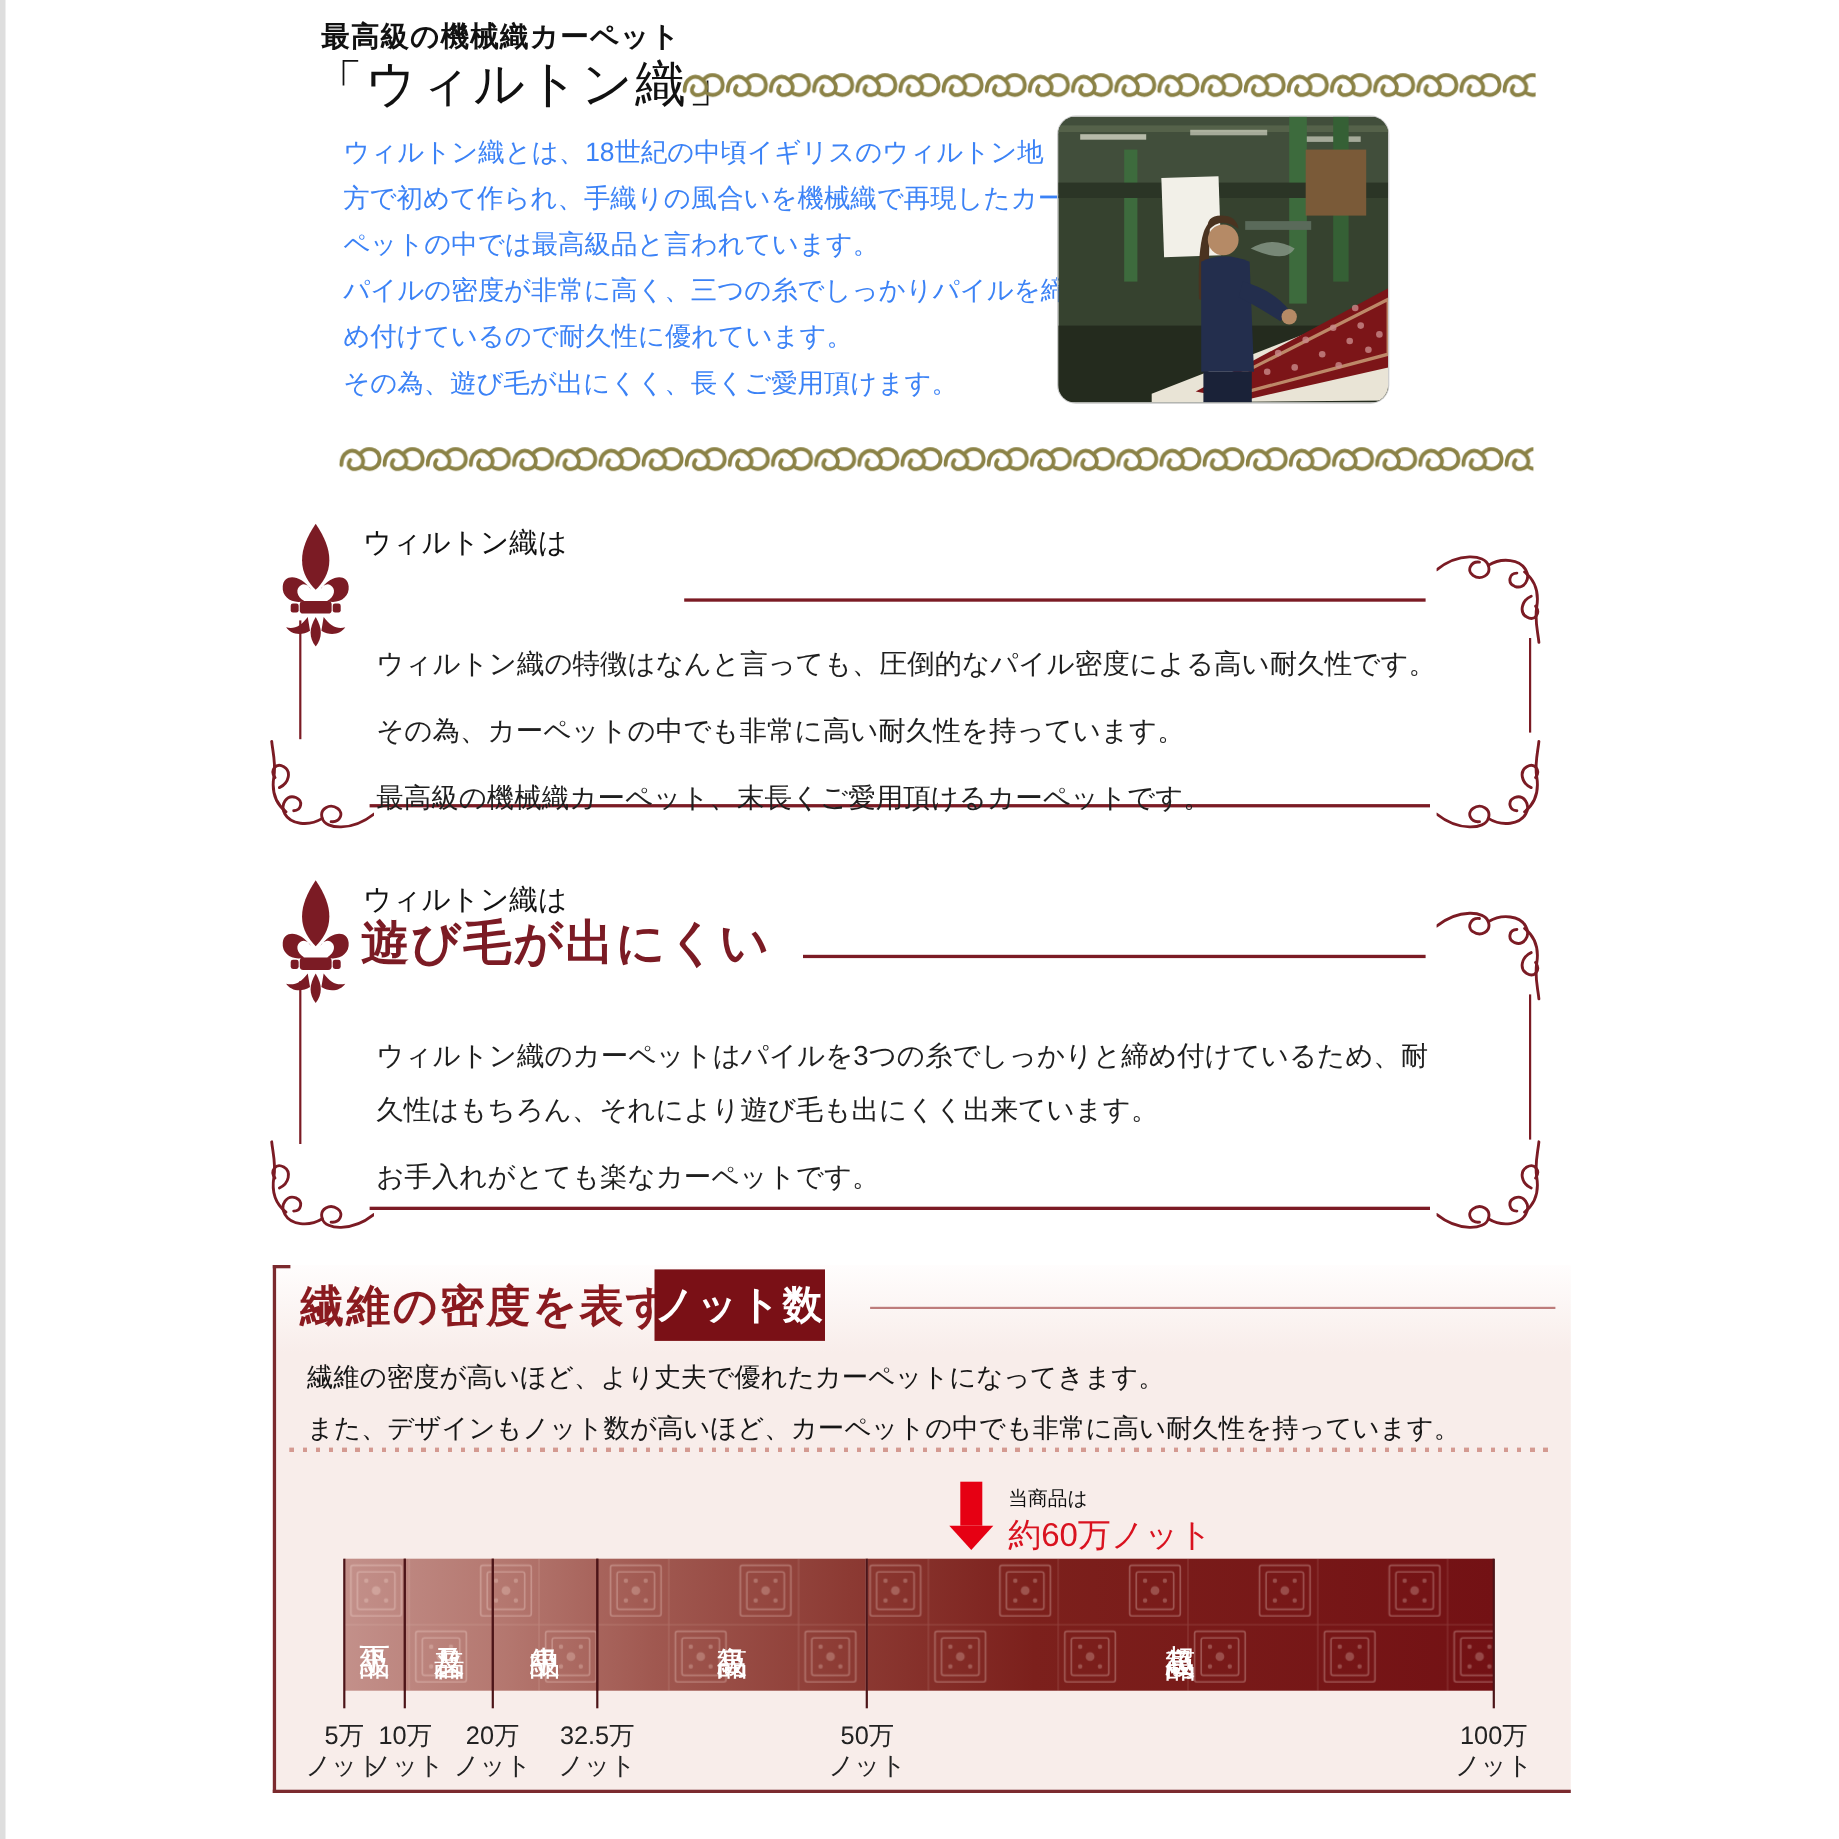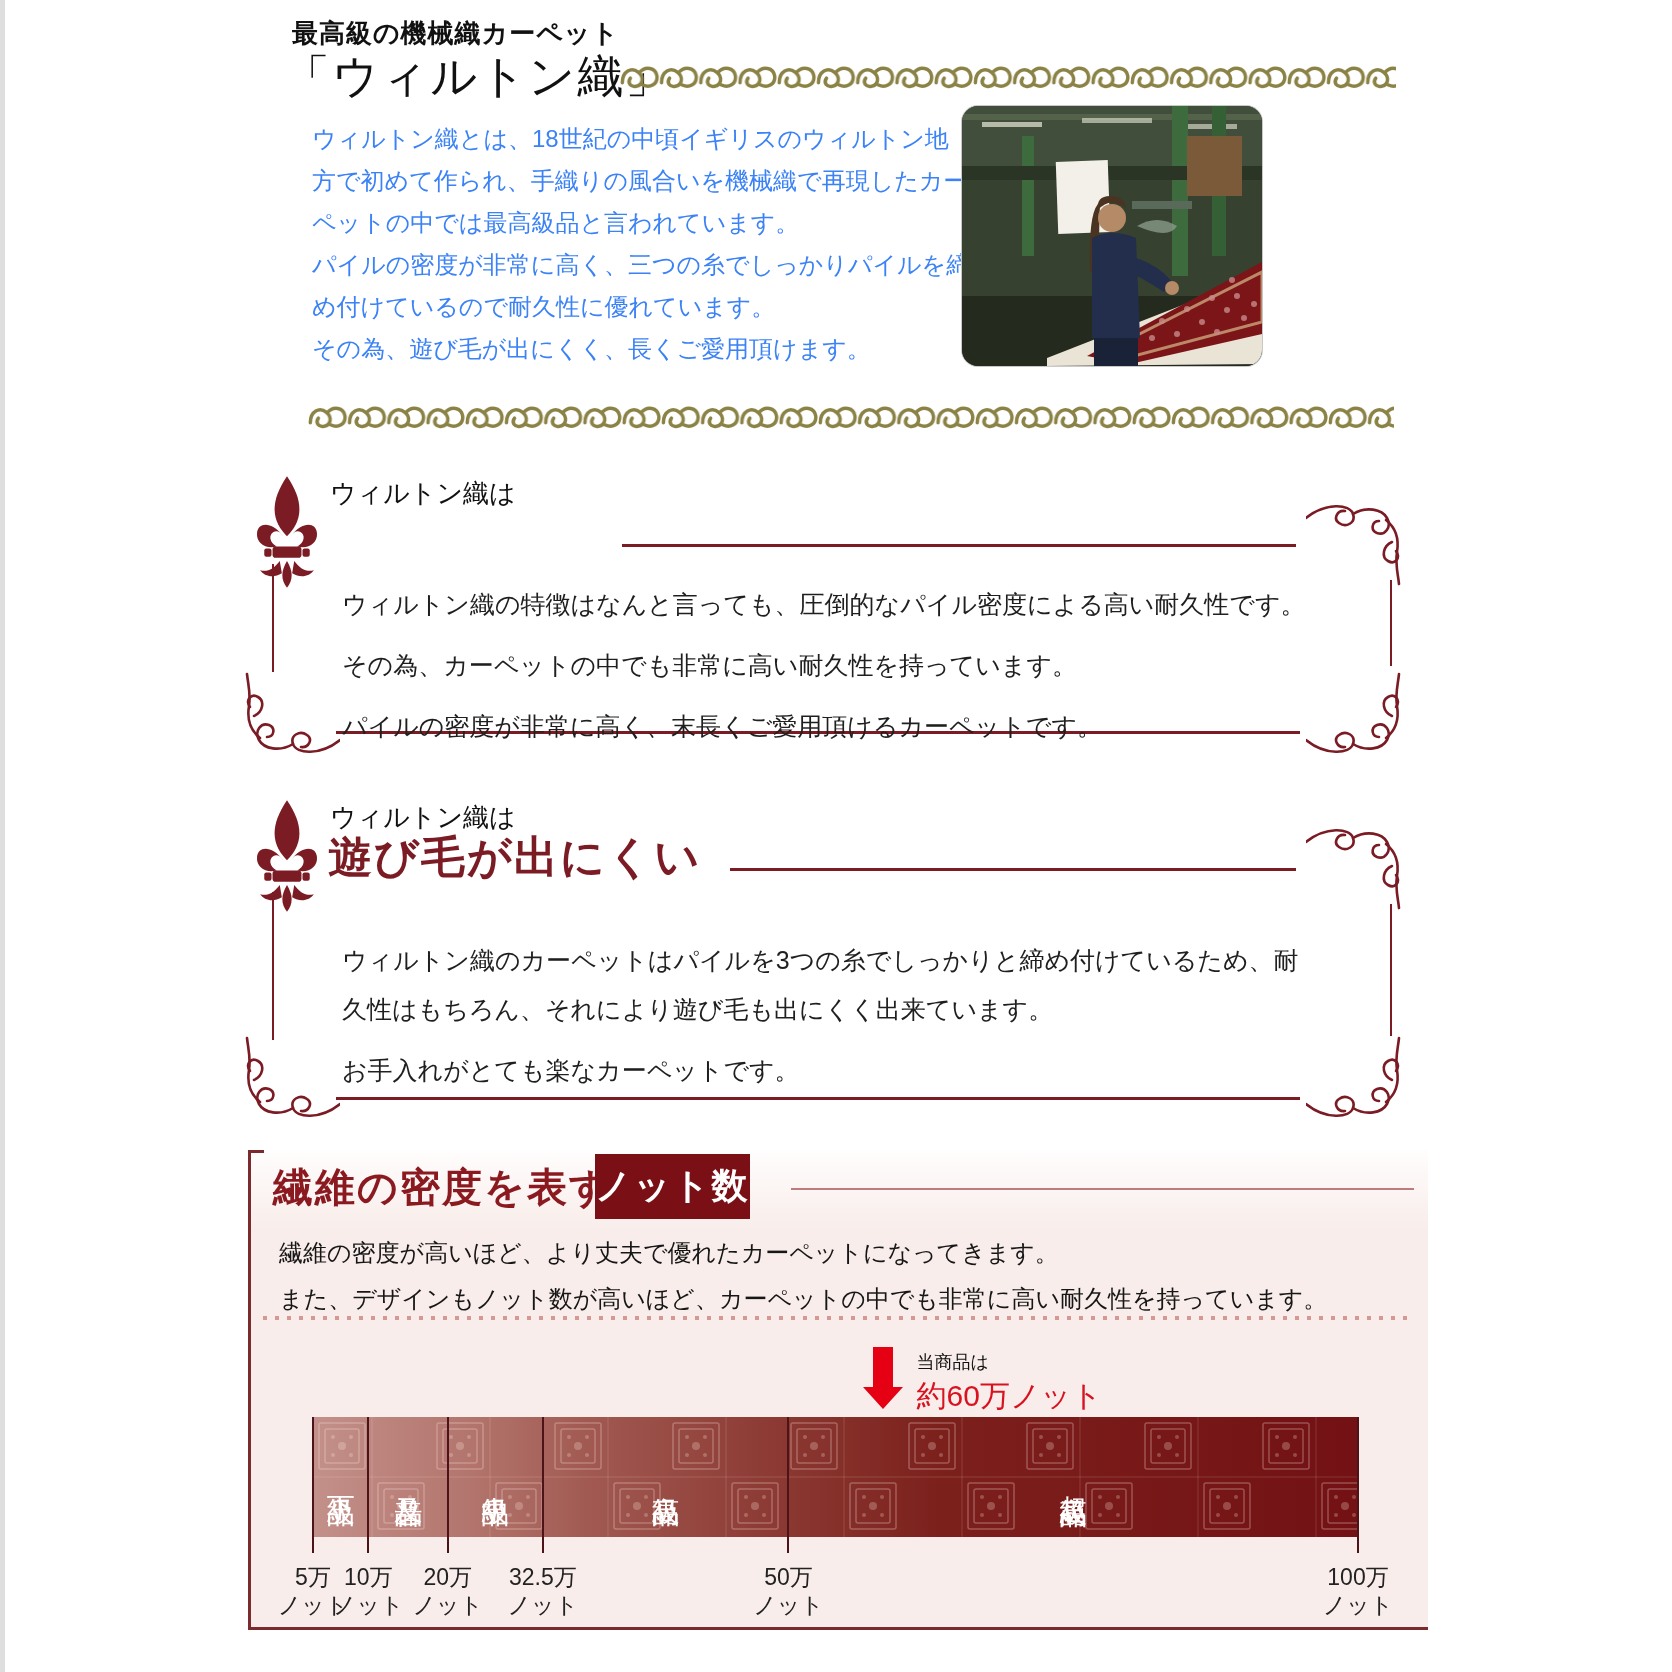--- a/index.html
+++ b/index.html
@@ -195,21 +195,21 @@
     <g fill="none" stroke="#7b1b24" stroke-width="2.6" stroke-linecap="round">
       <path d="M0 22 C20 6 44 8 47 18 C50 27 40 32 33 27 C27 23 31 14 39 15"></path>
       <path d="M47 18 C60 10 76 13 81 22 C86 31 79 40 71 37 C64 34 66 25 73 25"></path>
       <path d="M80 24 C90 32 93 44 91 56 C89 68 92 78 93 88"></path>
       <path d="M86 46 C77 50 75 61 82 65 C89 69 95 62 90 55"></path>
     </g>
   </svg>
   <div class="sec-body">
     <p>ウィルトン織の特徴はなんと言っても、圧倒的なパイル密度による高い耐久性です。</p>
     <p>その為、カーペットの中でも非常に高い耐久性を持っています。</p>
-    <p>パイルの密度が非常に高く、末長くご愛用頂けるカーペットです。</p>
+    <p>最高級の機械織カーペット、末長くご愛用頂けるカーペットです。</p>
   </div>
 </div>
 
 <div class="section sec2">
   <svg class="fleur" viewBox="0 0 60 108">
     <g fill="#7b1b24">
       <path d="M30 0 C38 12 42 22 42 32 C42 44 36 52 30 58 C24 52 18 44 18 32 C18 22 22 12 30 0 Z"></path>
       <path d="M26 58 C16 44 2 44 1 55 C0 65 10 71 20 68 C13 64 12 57 17 54 C20 52 24 54 26 58 Z"></path>
       <path d="M34 58 C44 44 58 44 59 55 C60 65 50 71 40 68 C47 64 48 57 43 54 C40 52 36 54 34 58 Z"></path>
       <rect x="16" y="68" width="28" height="11" rx="3"></rect>

